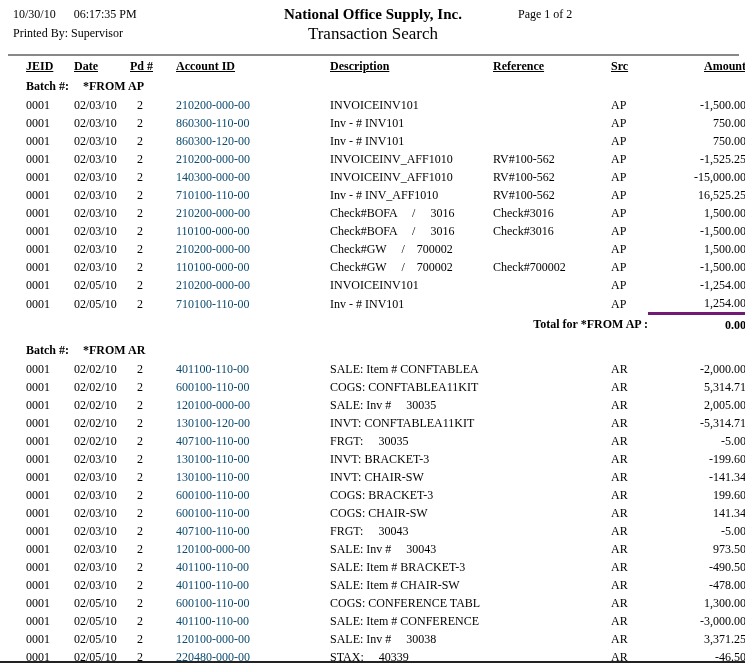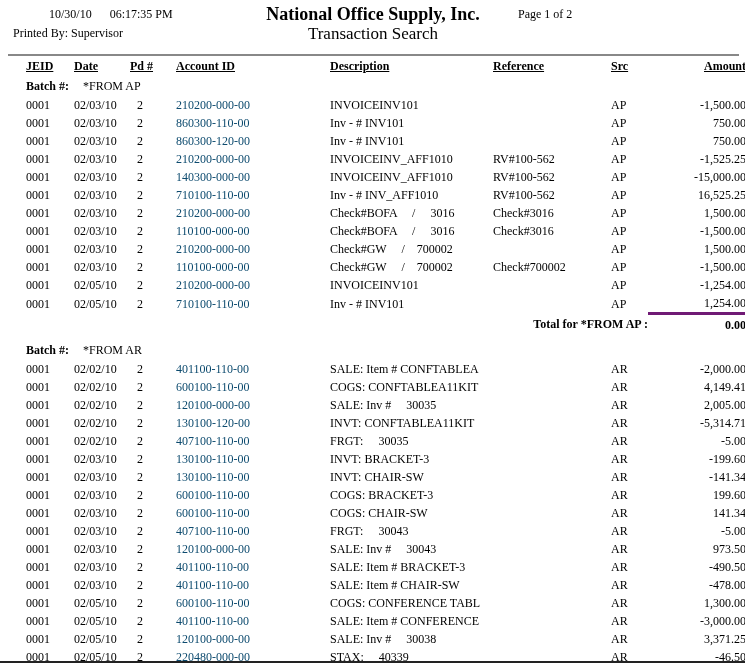--- a/index.html
+++ b/index.html
@@ -10,24 +10,24 @@
     color: #000000;
   }
   .page { width: 745px; height: 664px; position: relative; }
 
   
   .page-header {
     display: grid;
     grid-template-columns: 215px 1fr 215px;
     padding: 5px 12px 0 13px;
   }
-  .ph-left .line1 { height: 18px; line-height: 18px; white-space: pre; margin-left: 36px; }
+  .ph-left .line1 { height: 18px; line-height: 18px; white-space: pre; }
   .ph-left .line2 { height: 22px; line-height: 20px; }
   .ph-center { text-align: center; }
-  .ph-center .company { height: 18px; line-height: 18px; font-weight: bold; font-size: 18px; }
+  .ph-center .company { height: 18px; line-height: 18px; font-weight: bold; font-size: 15px; }
   .ph-center .report-title { height: 22px; line-height: 22px; font-weight: normal; font-size: 17px; }
   .ph-right { text-align: left; height: 18px; line-height: 18px; }
 
   .header-rule {
     height: 2px; background: #888888; margin: 9px 6px 0 8px;
   }
 
   
   table.report {
     width: 720px;
@@ -56,21 +56,21 @@
   }
   tr.col-header th { height: 21px; line-height: 21px; font-weight: bold; }
   tr.col-header th span { text-decoration: underline; }
   th.num, td.num { text-align: right; }
 
   td.pd-val { padding-left: 7px; }
   td.account a { color: #0c4a6e; text-decoration: none; cursor: pointer; }
 
   tr.batch-row td { height: 19px; line-height: 19px; }
   .batch-label { font-weight: bold; }
-  .batch-name { margin-left: 14px; }
+  .batch-name { margin-left: 14px; font-weight: bold; }
 
   tr.total-row td { height: 21px; line-height: 21px; font-weight: bold; }
   tr.total-row td.total-label { text-align: right; }
   tr.total-row td.total-amount { text-align: right; border-top: 3px solid #701a75; }
 
   tr.spacer td { height: 5px; line-height: 5px; }
 
   .bottom-rule {
     position: absolute; left: 0; bottom: 1px;
     width: 745px; height: 2px; background: #222222;
@@ -265,21 +265,21 @@
           <td class="num">-2,000.00</td>
         </tr>
         <tr>
           <td>0001</td>
           <td>02/02/10</td>
           <td class="pd-val">2</td>
           <td class="account"><a>600100-110-00</a></td>
           <td>COGS: CONFTABLEA11KIT</td>
           <td></td>
           <td>AR</td>
-          <td class="num">4,149.41</td>
+          <td class="num">5,314.71</td>
         </tr>
         <tr>
           <td>0001</td>
           <td>02/02/10</td>
           <td class="pd-val">2</td>
           <td class="account"><a>120100-000-00</a></td>
           <td>SALE: Inv #     30035</td>
           <td></td>
           <td>AR</td>
           <td class="num">2,005.00</td>

